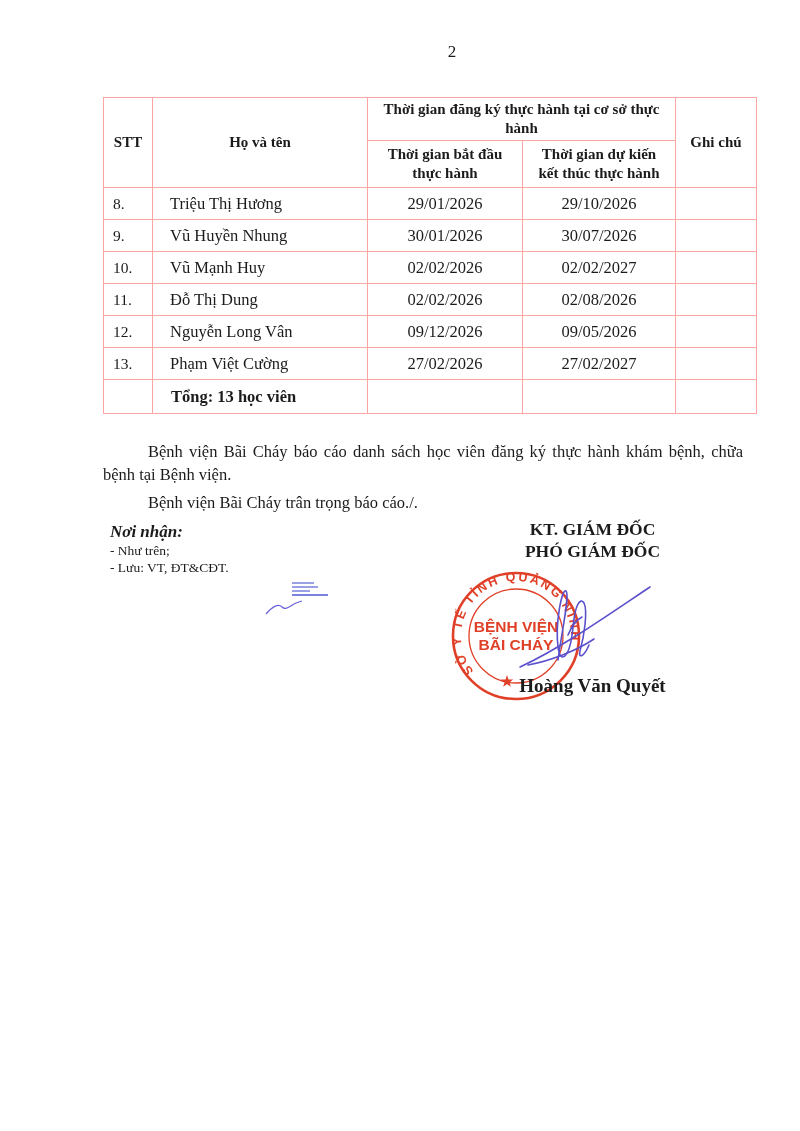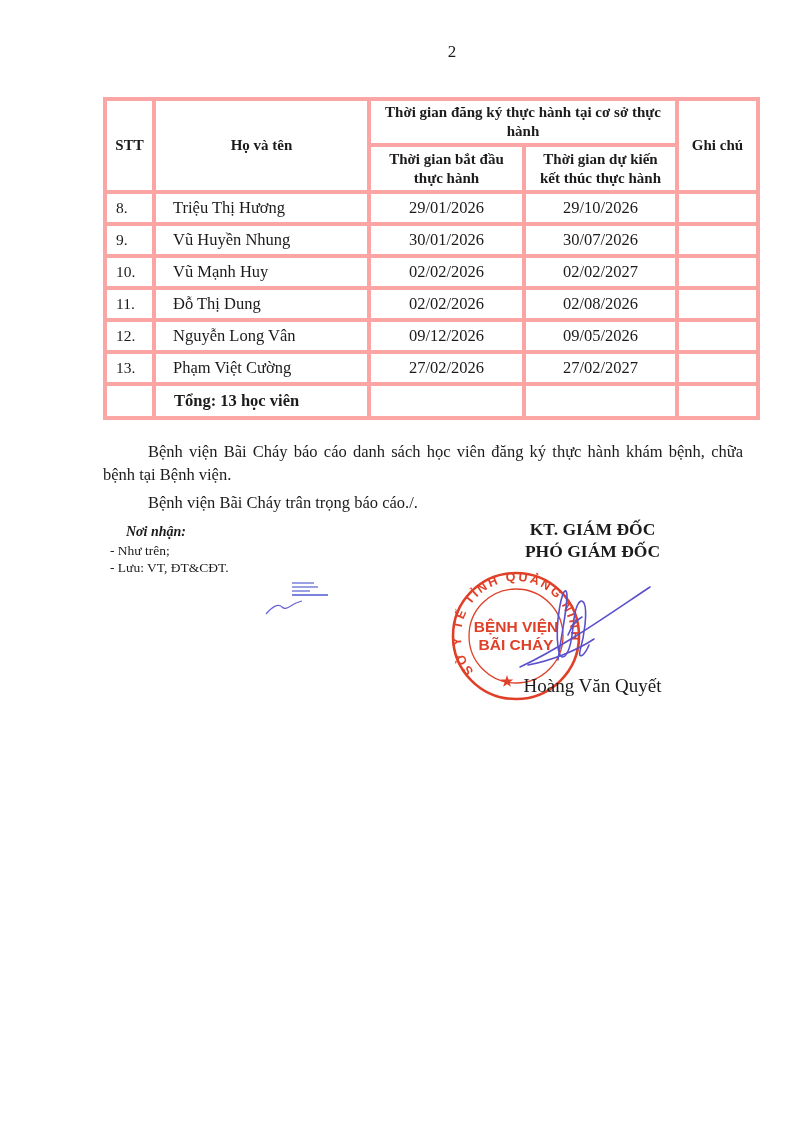--- a/index.html
+++ b/index.html
@@ -4,46 +4,46 @@
 <style>
   html,body{margin:0;padding:0;background:#fff;}
   .page{position:relative;width:800px;height:1131px;background:#ffffff;
         font-family:"Liberation Serif", serif;color:#1b1b1b;overflow:hidden;}
 
   .page-number{position:absolute;top:42px;left:420px;width:64px;text-align:center;
                font-size:17px;}
 
   table.doc-table{position:absolute;left:103px;top:97px;border-collapse:collapse;
                   table-layout:fixed;width:653px;}
-  .doc-table th,.doc-table td{border:4px solid #fca5a5;overflow:hidden;}
+  .doc-table th,.doc-table td{border:1px solid #fca5a5;overflow:hidden;}
   .doc-table th{font-family:"Liberation Serif",serif;font-weight:bold;font-size:15px;
                 text-align:center;vertical-align:middle;line-height:19px;padding:2px 8px;}
   .doc-table td{font-size:16.5px;vertical-align:middle;padding:2px 0;}
   .doc-table tr.data-row{height:32px;}
   .doc-table tr.hrow1{height:42px;}
   .doc-table tr.hrow2{height:47px;}
   .doc-table tr.total-row{height:34px;}
   td.stt{padding-left:9px;font-size:15.5px;}
   td.name{padding-left:17px;}
   td.date{text-align:center;}
   td.total{padding-left:18px;font-weight:bold;}
 
   .para{position:absolute;left:103px;width:640px;margin:0;font-size:16.5px;
         line-height:23px;}
   .para1{top:440px;text-align:justify;text-indent:45px;}
   .para2{top:491px;text-indent:45px;}
 
   .recipients{position:absolute;left:110px;top:522px;font-size:13.5px;line-height:17px;}
-  .recipients-title{font-size:14px;font-weight:bold;font-style:italic;line-height:20px;margin-left:16px;}
+  .recipients-title{font-size:17px;font-weight:bold;font-style:italic;line-height:20px;}
 
   .sig-block{position:absolute;left:425px;top:518px;width:335px;text-align:center;
              font-weight:bold;font-size:17.5px;line-height:22px;}
 
   .signer-name{position:absolute;left:425px;top:675px;width:335px;text-align:center;
-               font-weight:normal;font-size:19px;}
+               font-weight:bold;font-size:19px;}
 
   .stamp{position:absolute;left:449px;top:569px;}
   .stamp text{font-family:"Liberation Sans",sans-serif;font-weight:bold;}
 
   .signature-svg{position:absolute;left:498px;top:575px;}
 
   .digi-mark{position:absolute;left:292px;top:582px;width:40px;}
   .digi-mark i{display:block;height:2px;margin-bottom:2px;background:#9aa0e4;}
   .digi-mark i:nth-child(1){width:22px;}
   .digi-mark i:nth-child(2){width:26px;}

